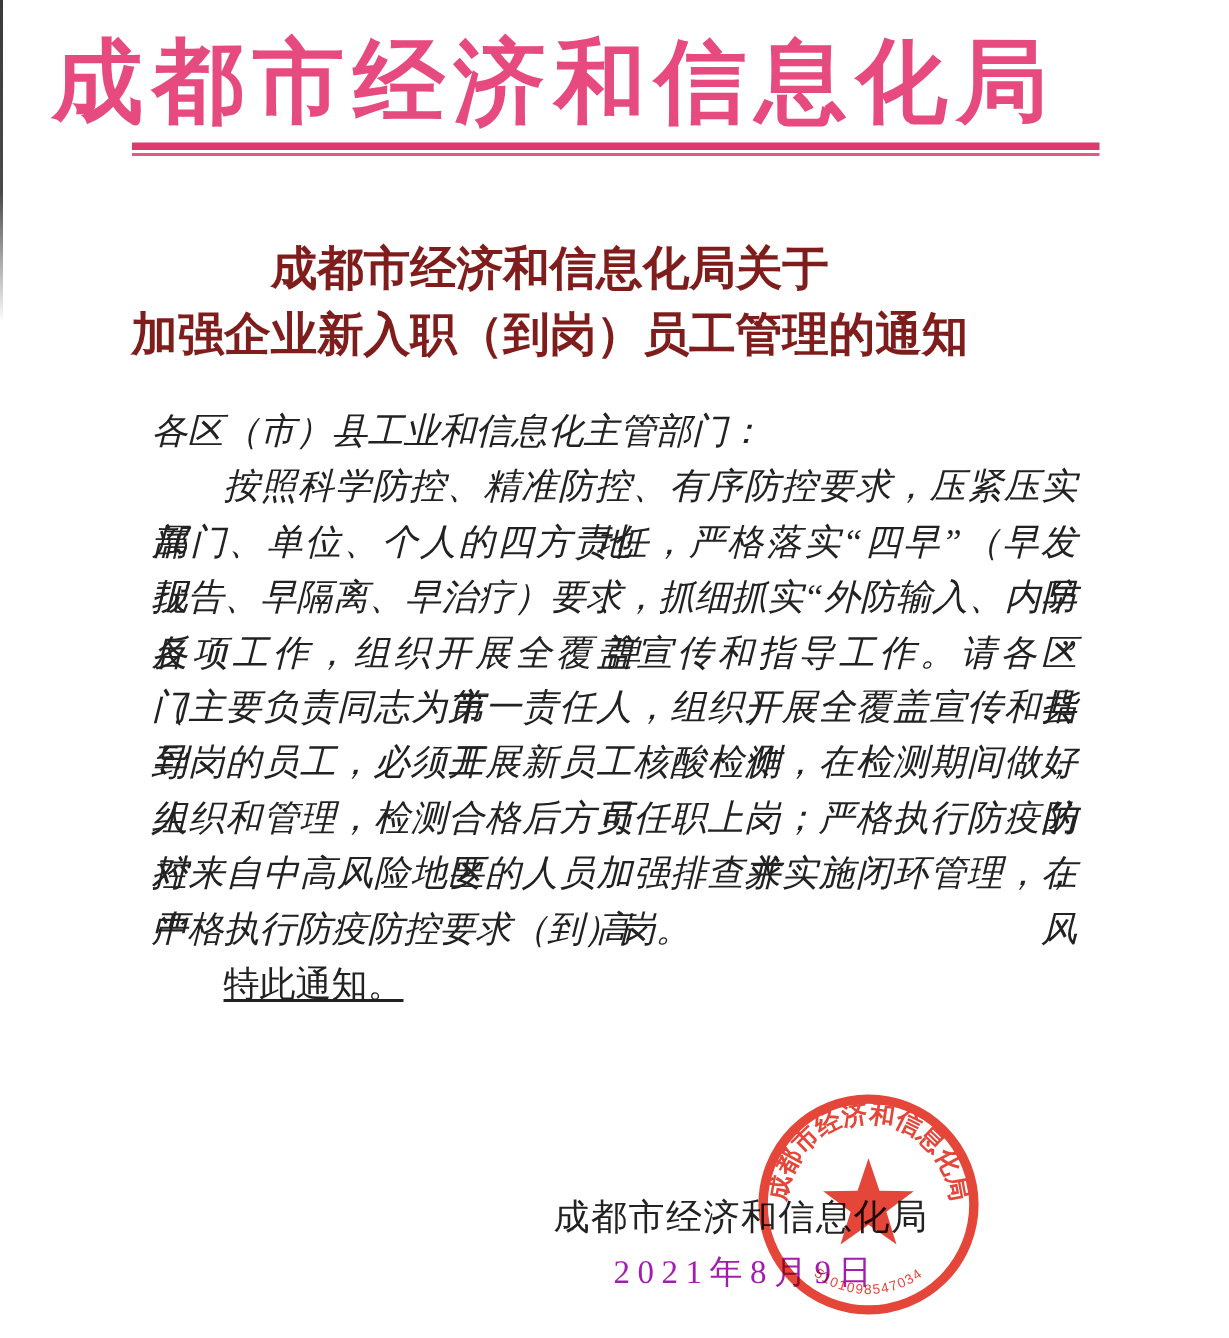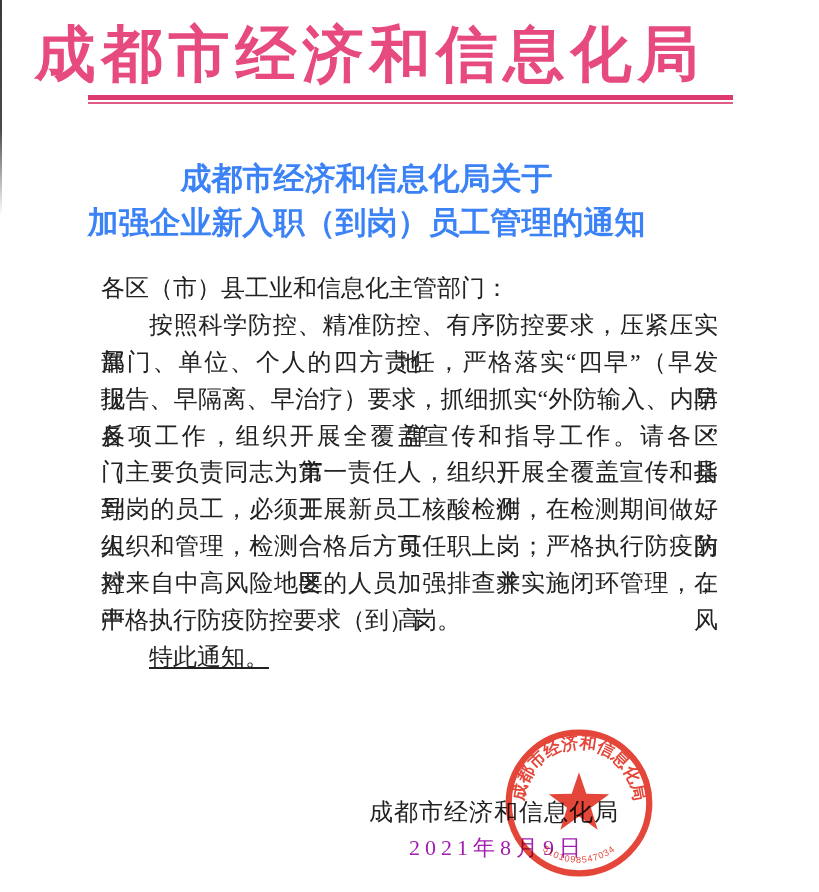--- a/index.html
+++ b/index.html
@@ -23,27 +23,27 @@
     position:absolute; left:88px; top:95px; width:649px; height:5px;
     background:#dd3a6e;
   }
   .rule-thin {
     position:absolute; left:88px; top:102px; width:649px; height:2px;
     background:#e05a86;
   }
   .doc-title {
     position:absolute; top:157px; left:0; width:100%;
     text-align:center; font-weight:bold; font-size:31px; line-height:44px;
-    color:#3b82f6;
+    color:#7f1d1d;
   }
   .body-text {
     position:absolute; left:101px; top:270px; width:617px;
     font-size:24px; color:#222;
   }
-  .bline { height:36.9px; line-height:36.9px; white-space:nowrap; }
+  .bline { height:36.9px; line-height:36.9px; white-space:nowrap;font-style:italic; }
   .bline.j { white-space:normal; text-align:justify; text-align-last:justify; }
   .bline.indent { text-indent:48px; }
   .closing { height:36.9px; line-height:36.9px; text-indent:48px;text-decoration:underline; }
   .sig {
     position:absolute; top:796px; right:114px;
     font-size:24px; line-height:32px; color:#222; letter-spacing:1px;
   }
   .doc-date {
     position:absolute; top:833px; right:147px;
     font-size:22px; line-height:30px; color:#a21caf; letter-spacing:5px;

